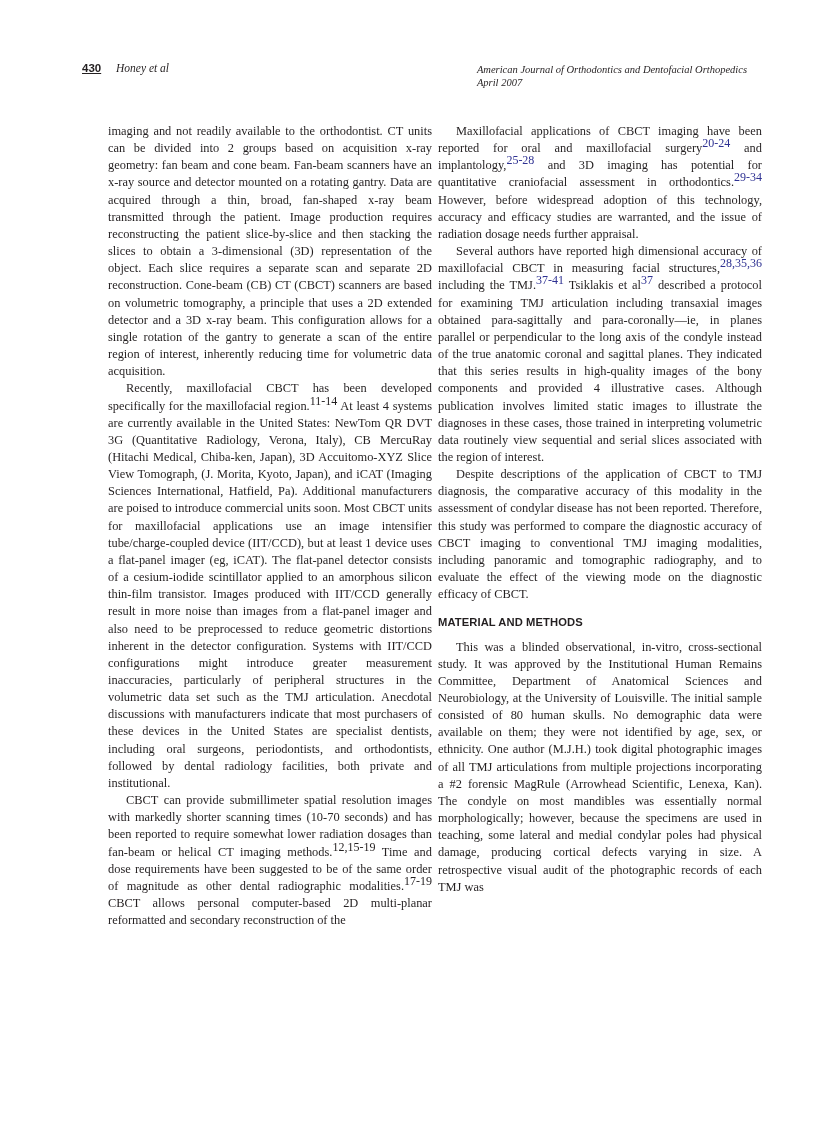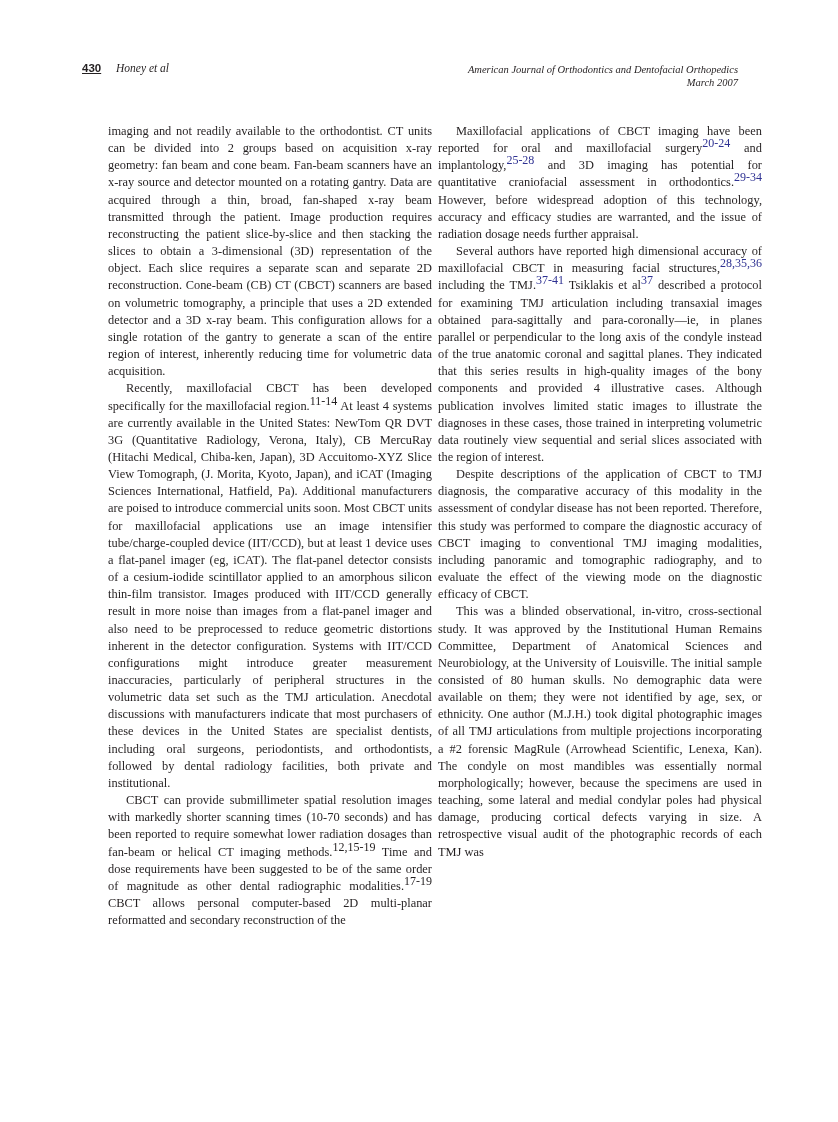--- a/index.html
+++ b/index.html
@@ -1,45 +1,46 @@
 <!DOCTYPE html>
 <html><head>
 <meta charset="utf-8">
 <style>
   html, body { margin: 0; padding: 0; background: #ffffff; }
   body { width: 838px; height: 1122px; position: relative; overflow: hidden; color: #231f20; }
   .header { position: absolute; top: 62px; left: 82px; right: 84px; height: 40px; }
   .page-num { font-family: "Liberation Sans", sans-serif; font-size: 11.5px; font-weight: bold; position: absolute; left: 0; top: 0; text-decoration: underline; }
   .running-author { font-family: "Liberation Serif", serif; font-style: italic; font-size: 11.5px; position: absolute; left: 34px; top: 0; }
-  .journal { font-family: "Liberation Serif", serif; font-style: italic; font-size: 10.5px; position: absolute; right: 16px; top: 1px; text-align: right; line-height: 13px; }
+  .journal { font-family: "Liberation Serif", serif; font-style: italic; font-size: 10.5px; position: absolute; right: 7px; top: 1px; text-align: left; line-height: 13px; }
   .col { position: absolute; top: 123px; width: 324px; font-family: "Liberation Serif", serif; font-size: 12.4px; line-height: 17.15px; text-align: justify; hyphens: none; }
   .col-left { left: 96px; margin-left: 12px; }
   .col-right { left: 438px; }
   .col p { margin: 0; }
   .col p.indent { text-indent: 18px; }
   sup { font-size: 12px; line-height: 0; vertical-align: 5px; }
   .col-right sup { color: #2e3192; }
   .section-heading { font-family: "Liberation Sans", sans-serif; font-weight: bold; font-size: 11.2px; margin: 11px 0 7px 0; letter-spacing: 0.1px; color: #231f20; }
 </style>
 </head>
 <body>
 
 <div class="header">
   <span class="page-num">430</span>
   <span class="running-author">Honey et al</span>
   <div class="journal">
     <div>American Journal of Orthodontics and Dentofacial Orthopedics</div>
-    <div>March 2007</div>
+    <div>April 2007</div>
   </div>
 </div>
 
 <div class="col col-left">
   <p>imaging and not readily available to the orthodontist. CT units can be divided into 2 groups based on acquisition x-ray geometry: fan beam and cone beam. Fan-beam scanners have an x-ray source and detector mounted on a rotating gantry. Data are acquired through a thin, broad, fan-shaped x-ray beam transmitted through the patient. Image production requires reconstructing the patient slice-by-slice and then stacking the slices to obtain a 3-dimensional (3D) representation of the object. Each slice requires a separate scan and separate 2D reconstruction. Cone-beam (CB) CT (CBCT) scanners are based on volumetric tomography, a principle that uses a 2D extended detector and a 3D x-ray beam. This configuration allows for a single rotation of the gantry to generate a scan of the entire region of interest, inherently reducing time for volumetric data acquisition.</p>
   <p class="indent"><span>Recently, maxillofacial CBCT has been developed specifically for the maxillofacial region.</span><sup>11-14</sup><span> At least 4 systems are currently available in the United States: NewTom QR DVT 3G (Quantitative Radiology, Verona, Italy), CB MercuRay (Hitachi Medical, Chiba-ken, Japan), 3D Accuitomo-XYZ Slice View Tomograph, (J. Morita, Kyoto, Japan), and iCAT (Imaging Sciences International, Hatfield, Pa). Additional manufacturers are poised to introduce commercial units soon. Most CBCT units for maxillofacial applications use an image intensifier tube/charge-coupled device (IIT/CCD), but at least 1 device uses a flat-panel imager (eg, iCAT). The flat-panel detector consists of a cesium-iodide scintillator applied to an amorphous silicon thin-film transistor. Images produced with IIT/CCD generally result in more noise than images from a flat-panel imager and also need to be preprocessed to reduce geometric distortions inherent in the detector configuration. Systems with IIT/CCD configurations might introduce greater measurement inaccuracies, particularly of peripheral structures in the volumetric data set such as the TMJ articulation. Anecdotal discussions with manufacturers indicate that most purchasers of these devices in the United States are specialist dentists, including oral surgeons, periodontists, and orthodontists, followed by dental radiology facilities, both private and institutional.</span></p>
   <p class="indent"><span>CBCT can provide submillimeter spatial resolution images with markedly shorter scanning times (10-70 seconds) and has been reported to require somewhat lower radiation dosages than fan-beam or helical CT imaging methods.</span><sup>12,15-19</sup><span> Time and dose requirements have been suggested to be of the same order of magnitude as other dental radiographic modalities.</span><sup>17-19</sup><span> CBCT allows personal computer-based 2D multi-planar reformatted and secondary reconstruction of the</span></p>
 </div>
 
 <div class="col col-right">
   <p class="indent"><span>Maxillofacial applications of CBCT imaging have been reported for oral and maxillofacial surgery</span><sup>20-24</sup><span> and implantology,</span><sup>25-28</sup><span> and 3D imaging has potential for quantitative craniofacial assessment in orthodontics.</span><sup>29-34</sup><span> However, before widespread adoption of this technology, accuracy and efficacy studies are warranted, and the issue of radiation dosage needs further appraisal.</span></p>
   <p class="indent"><span>Several authors have reported high dimensional accuracy of maxillofacial CBCT in measuring facial structures,</span><sup>28,35,36</sup><span> including the TMJ.</span><sup>37-41</sup><span> Tsiklakis et al</span><sup>37</sup><span> described a protocol for examining TMJ articulation including transaxial images obtained para-sagittally and para-coronally—ie, in planes parallel or perpendicular to the long axis of the condyle instead of the true anatomic coronal and sagittal planes. They indicated that this series results in high-quality images of the bony components and provided 4 illustrative cases. Although publication involves limited static images to illustrate the diagnoses in these cases, those trained in interpreting volumetric data routinely view sequential and serial slices associated with the region of interest.</span></p>
   <p class="indent">Despite descriptions of the application of CBCT to TMJ diagnosis, the comparative accuracy of this modality in the assessment of condylar disease has not been reported. Therefore, this study was performed to compare the diagnostic accuracy of CBCT imaging to conventional TMJ imaging modalities, including panoramic and tomographic radiography, and to evaluate the effect of the viewing mode on the diagnostic efficacy of CBCT.</p>
+  <div class="section-heading">MATERIAL AND METHODS</div>
   <p class="indent">This was a blinded observational, in-vitro, cross-sectional study. It was approved by the Institutional Human Remains Committee, Department of Anatomical Sciences and Neurobiology, at the University of Louisville. The initial sample consisted of 80 human skulls. No demographic data were available on them; they were not identified by age, sex, or ethnicity. One author (M.J.H.) took digital photographic images of all TMJ articulations from multiple projections incorporating a #2 forensic MagRule (Arrowhead Scientific, Lenexa, Kan). The condyle on most mandibles was essentially normal morphologically; however, because the specimens are used in teaching, some lateral and medial condylar poles had physical damage, producing cortical defects varying in size. A retrospective visual audit of the photographic records of each TMJ was</p>
 </div>
 
 </body></html>

